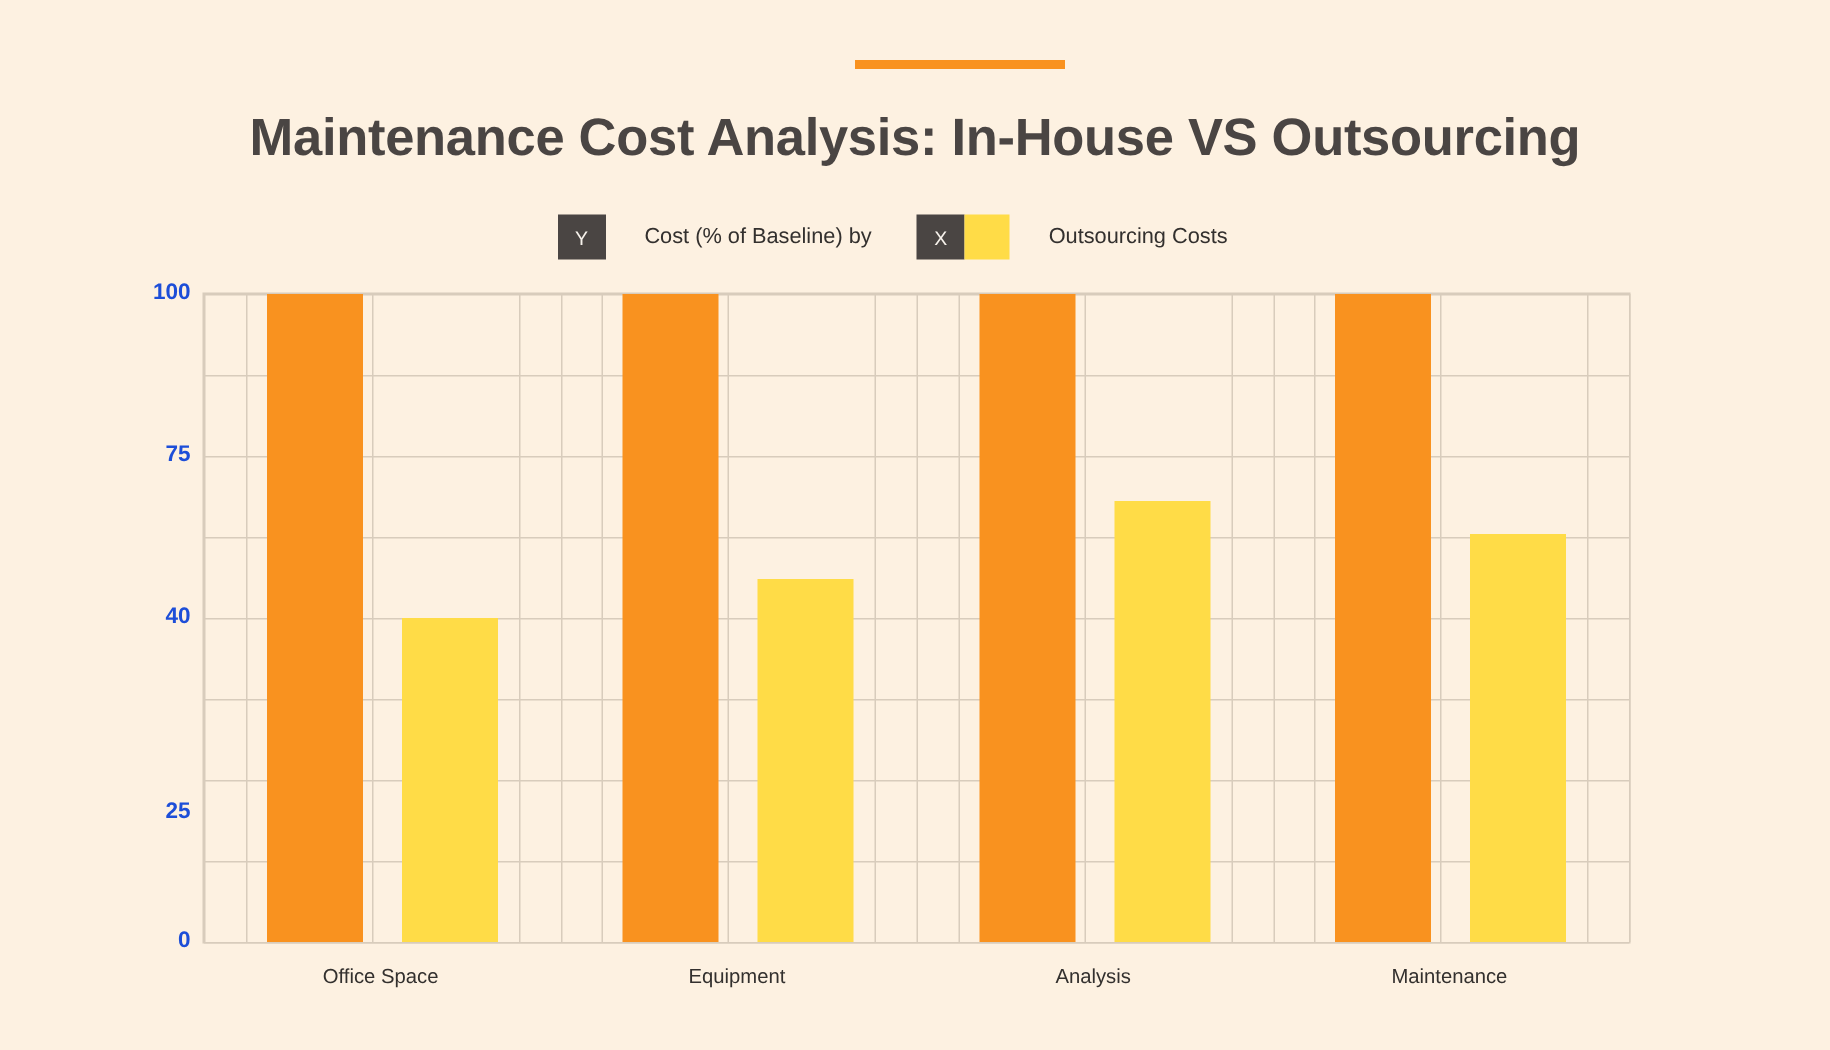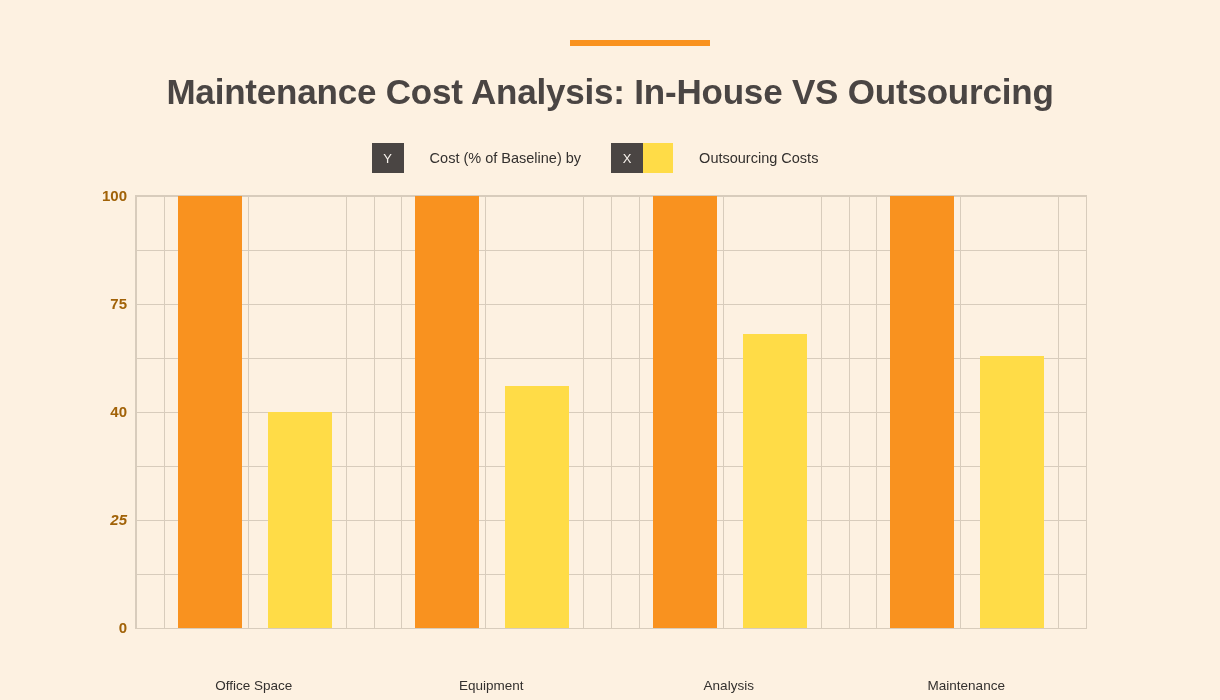--- a/index.html
+++ b/index.html
@@ -115,27 +115,27 @@
   .bar {
     position: absolute;
     bottom: 0;
   }
   .ytick {
     position: absolute;
     right: 1093px;
     text-align: right;
     font-size: 15px;
     font-weight: bold;
-    color: #a16207;
+    color: #1d4ed8;
     transform: translateY(-50%);
     white-space: nowrap;
   }
   .xtick {
     position: absolute;
-    top: 678px;
+    top: 643px;
     text-align: center;
     font-size: 13.5px;
     color: #33302E;
     transform: translateX(-50%);
     white-space: nowrap;
   }
 </style>
 </head>
 <body>
 
@@ -188,21 +188,21 @@
       <div class="bar" title="In-House Costs — Office Space: 100" style="left: 41.75px; width: 64px; height: 432px; background: rgb(249, 146, 31);"></div>
       <div class="bar" title="Outsourcing Costs — Office Space: 50" style="left: 131.75px; width: 64px; height: 216px; background: rgb(255, 220, 71);"></div>
       <div class="bar" title="In-House Costs — Equipment: 100" style="left: 279.25px; width: 64px; height: 432px; background: rgb(249, 146, 31);"></div>
       <div class="bar" title="Outsourcing Costs — Equipment: 56" style="left: 369.25px; width: 64px; height: 241.92px; background: rgb(255, 220, 71);"></div>
       <div class="bar" title="In-House Costs — Software: 100" style="left: 516.75px; width: 64px; height: 432px; background: rgb(249, 146, 31);"></div>
       <div class="bar" title="Outsourcing Costs — Software: 68" style="left: 606.75px; width: 64px; height: 293.76px; background: rgb(255, 220, 71);"></div>
       <div class="bar" title="In-House Costs — Maintenance: 100" style="left: 754.25px; width: 64px; height: 432px; background: rgb(249, 146, 31);"></div>
       <div class="bar" title="Outsourcing Costs — Maintenance: 63" style="left: 844.25px; width: 64px; height: 272.16px; background: rgb(255, 220, 71);"></div>
     </div>
 <div class="ytick" style="top: 627px;">0</div>
-    <div class="ytick" style="top: 519px; font-style: italic;">25</div>
+    <div class="ytick" style="top: 541px;">25</div>
     <div class="ytick" style="top: 411px;">40</div>
     <div class="ytick" style="top: 303px;">75</div>
     <div class="ytick" style="top: 195px;">100</div>
     <div class="xtick" style="left: 253.75px;">Office Space</div>
     <div class="xtick" style="left: 491.25px;">Equipment</div>
     <div class="xtick" style="left: 728.75px;">Analysis</div>
     <div class="xtick" style="left: 966.25px;">Maintenance</div>
   </div>
 
 </body></html>

